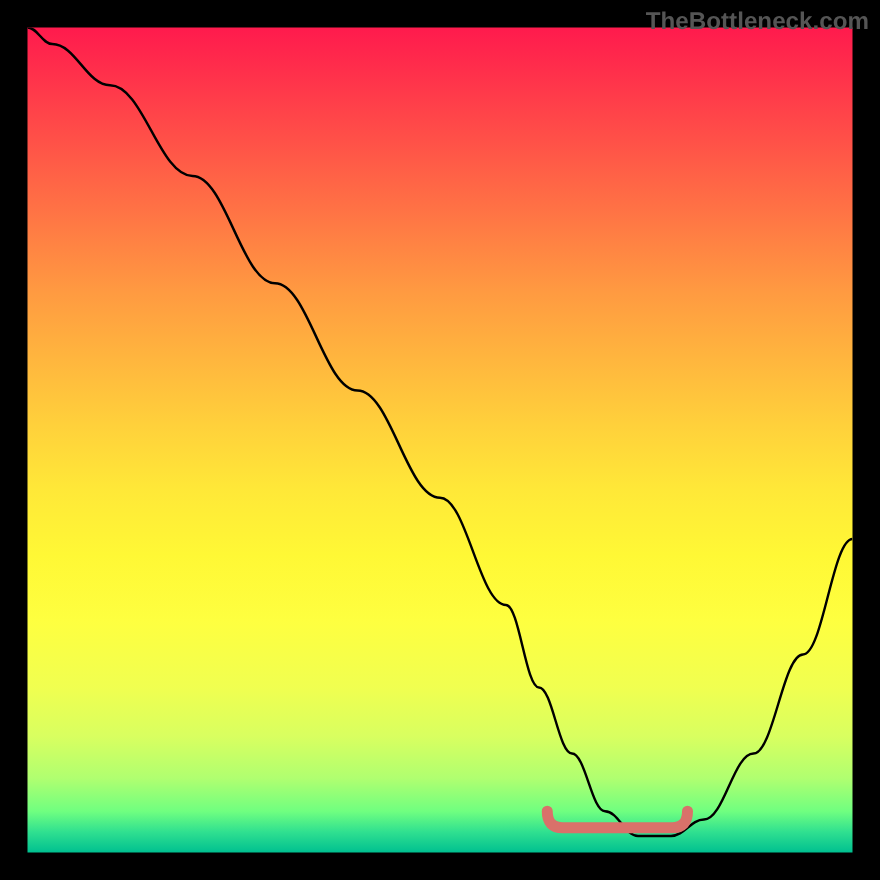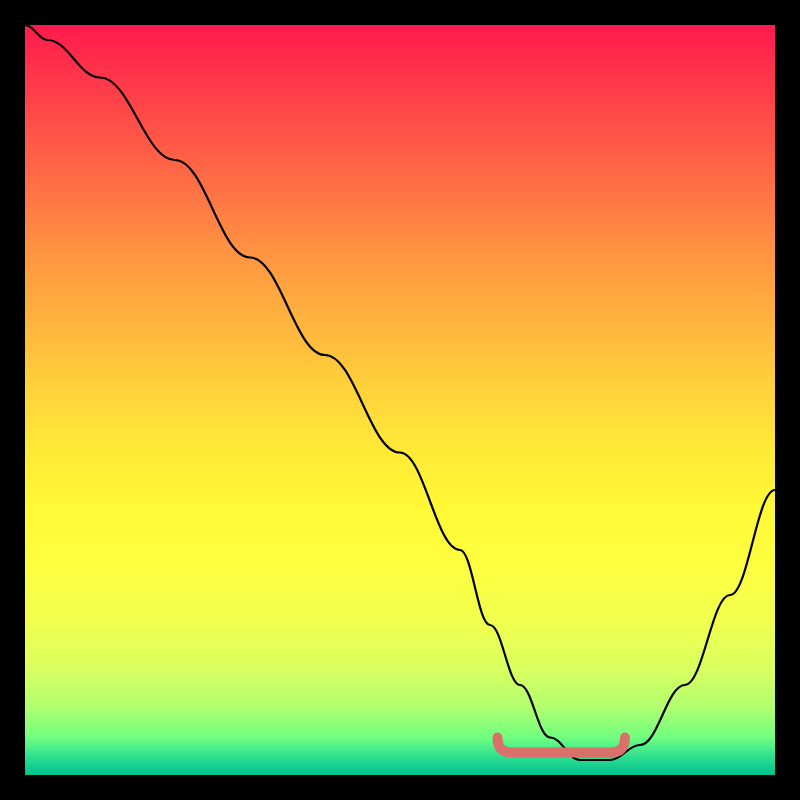--- a/index.html
+++ b/index.html
@@ -44,18 +44,19 @@
     left: 25px;
     top: 25px;
     width: 750px;
     height: 750px;
   }
 </style>
 </head>
 <body>
 
 <div class="container">
+  <div class="watermark">TheBottleneck.com</div>
   <div class="plot-area"></div>
   <svg class="curve" viewBox="0 0 750 750" preserveAspectRatio="none">
     <path id="curve-path" fill="none" stroke="#000" stroke-width="2.2" d="M 0 0 C 9 0 13.5 15 22.5 15 C 43.5 15 54 52.5 75 52.5 C 105 52.5 120 135 150 135 C 180 135 195 232.5 225 232.5 C 255 232.5 270 329.99999999999994 300 329.99999999999994 C 330 329.99999999999994 345 427.5 375 427.5 C 399 427.5 410.99999999999994 525 434.99999999999994 525 C 446.99999999999994 525 453 600 465 600 C 477 600 483 660 495 660 C 507 660 513 712.5 525 712.5 C 537 712.5 543 735 555 735 C 567 735 573 735 585 735 C 597 735 603 720 615 720 C 633 720 642 660 660 660 C 678 660 687 570 705 570 C 723 570 732 465 750 465"></path>
     <path id="marker-path" fill="none" stroke="#d9716a" stroke-width="10" stroke-linecap="round" d="M 472.5 712.5 Q 472.5 727.5 486.5 727.5 L 586 727.5 Q 600 727.5 600 712.5"></path>
   </svg>
 </div>
 
 </body></html>

